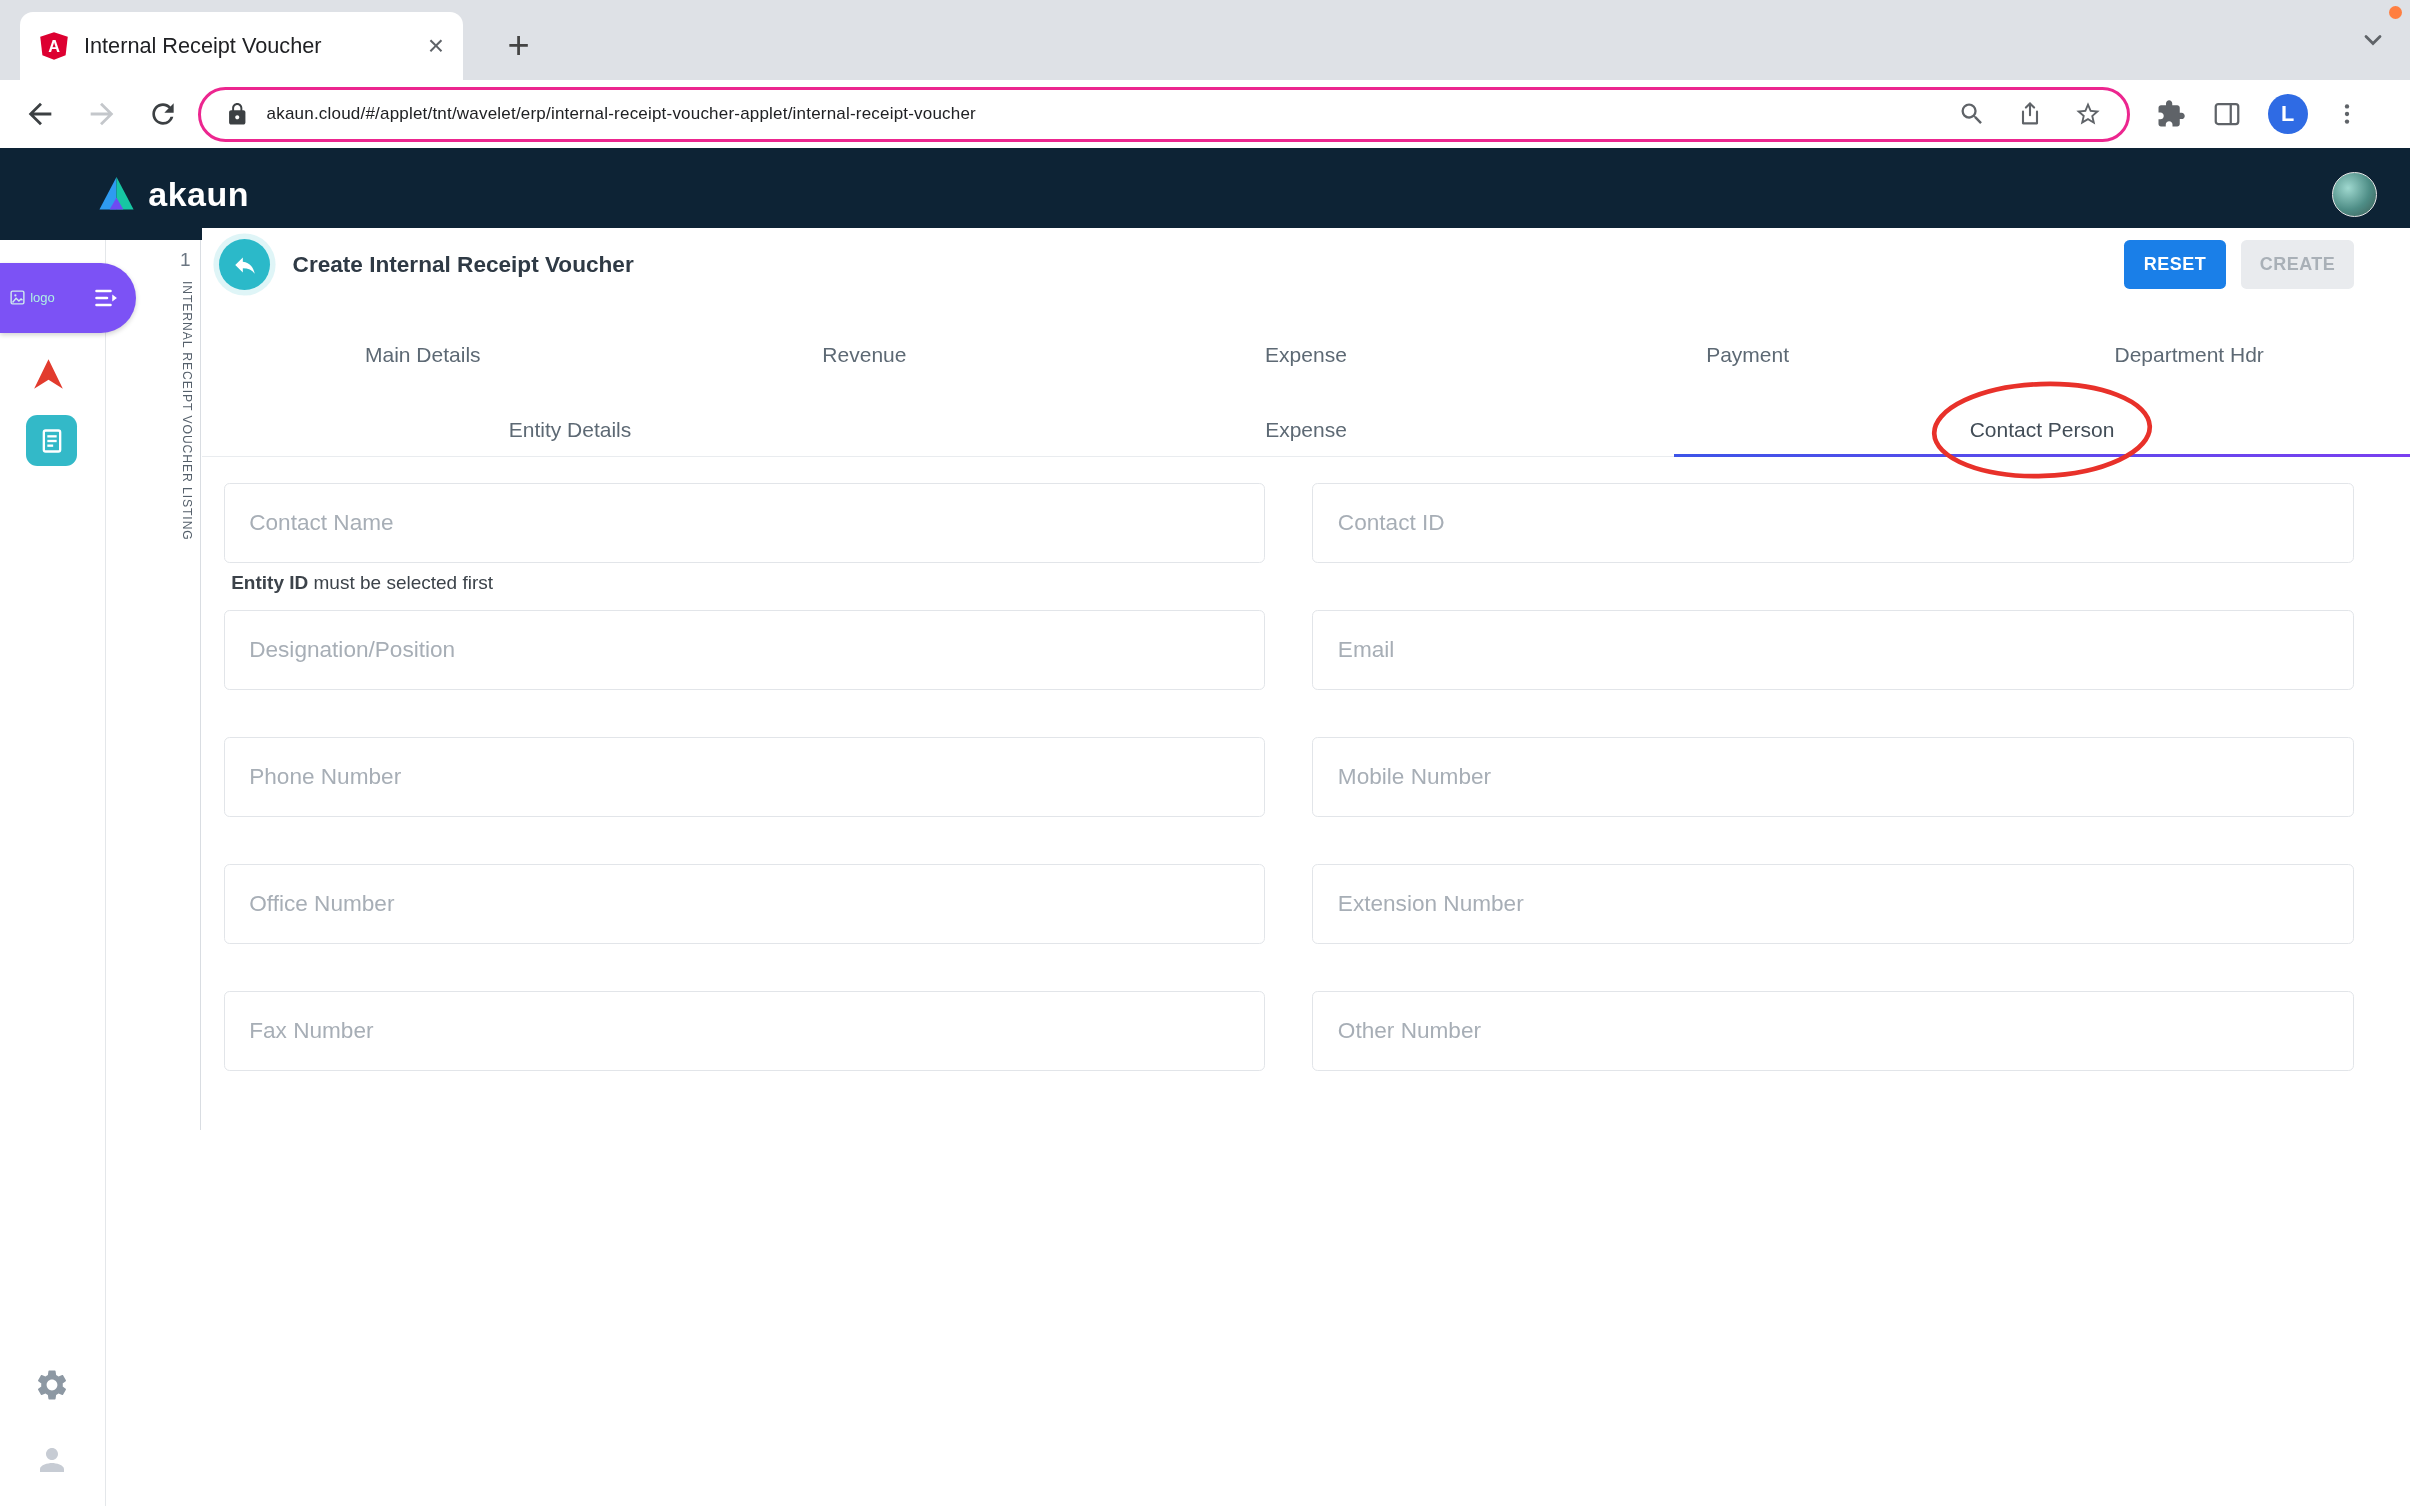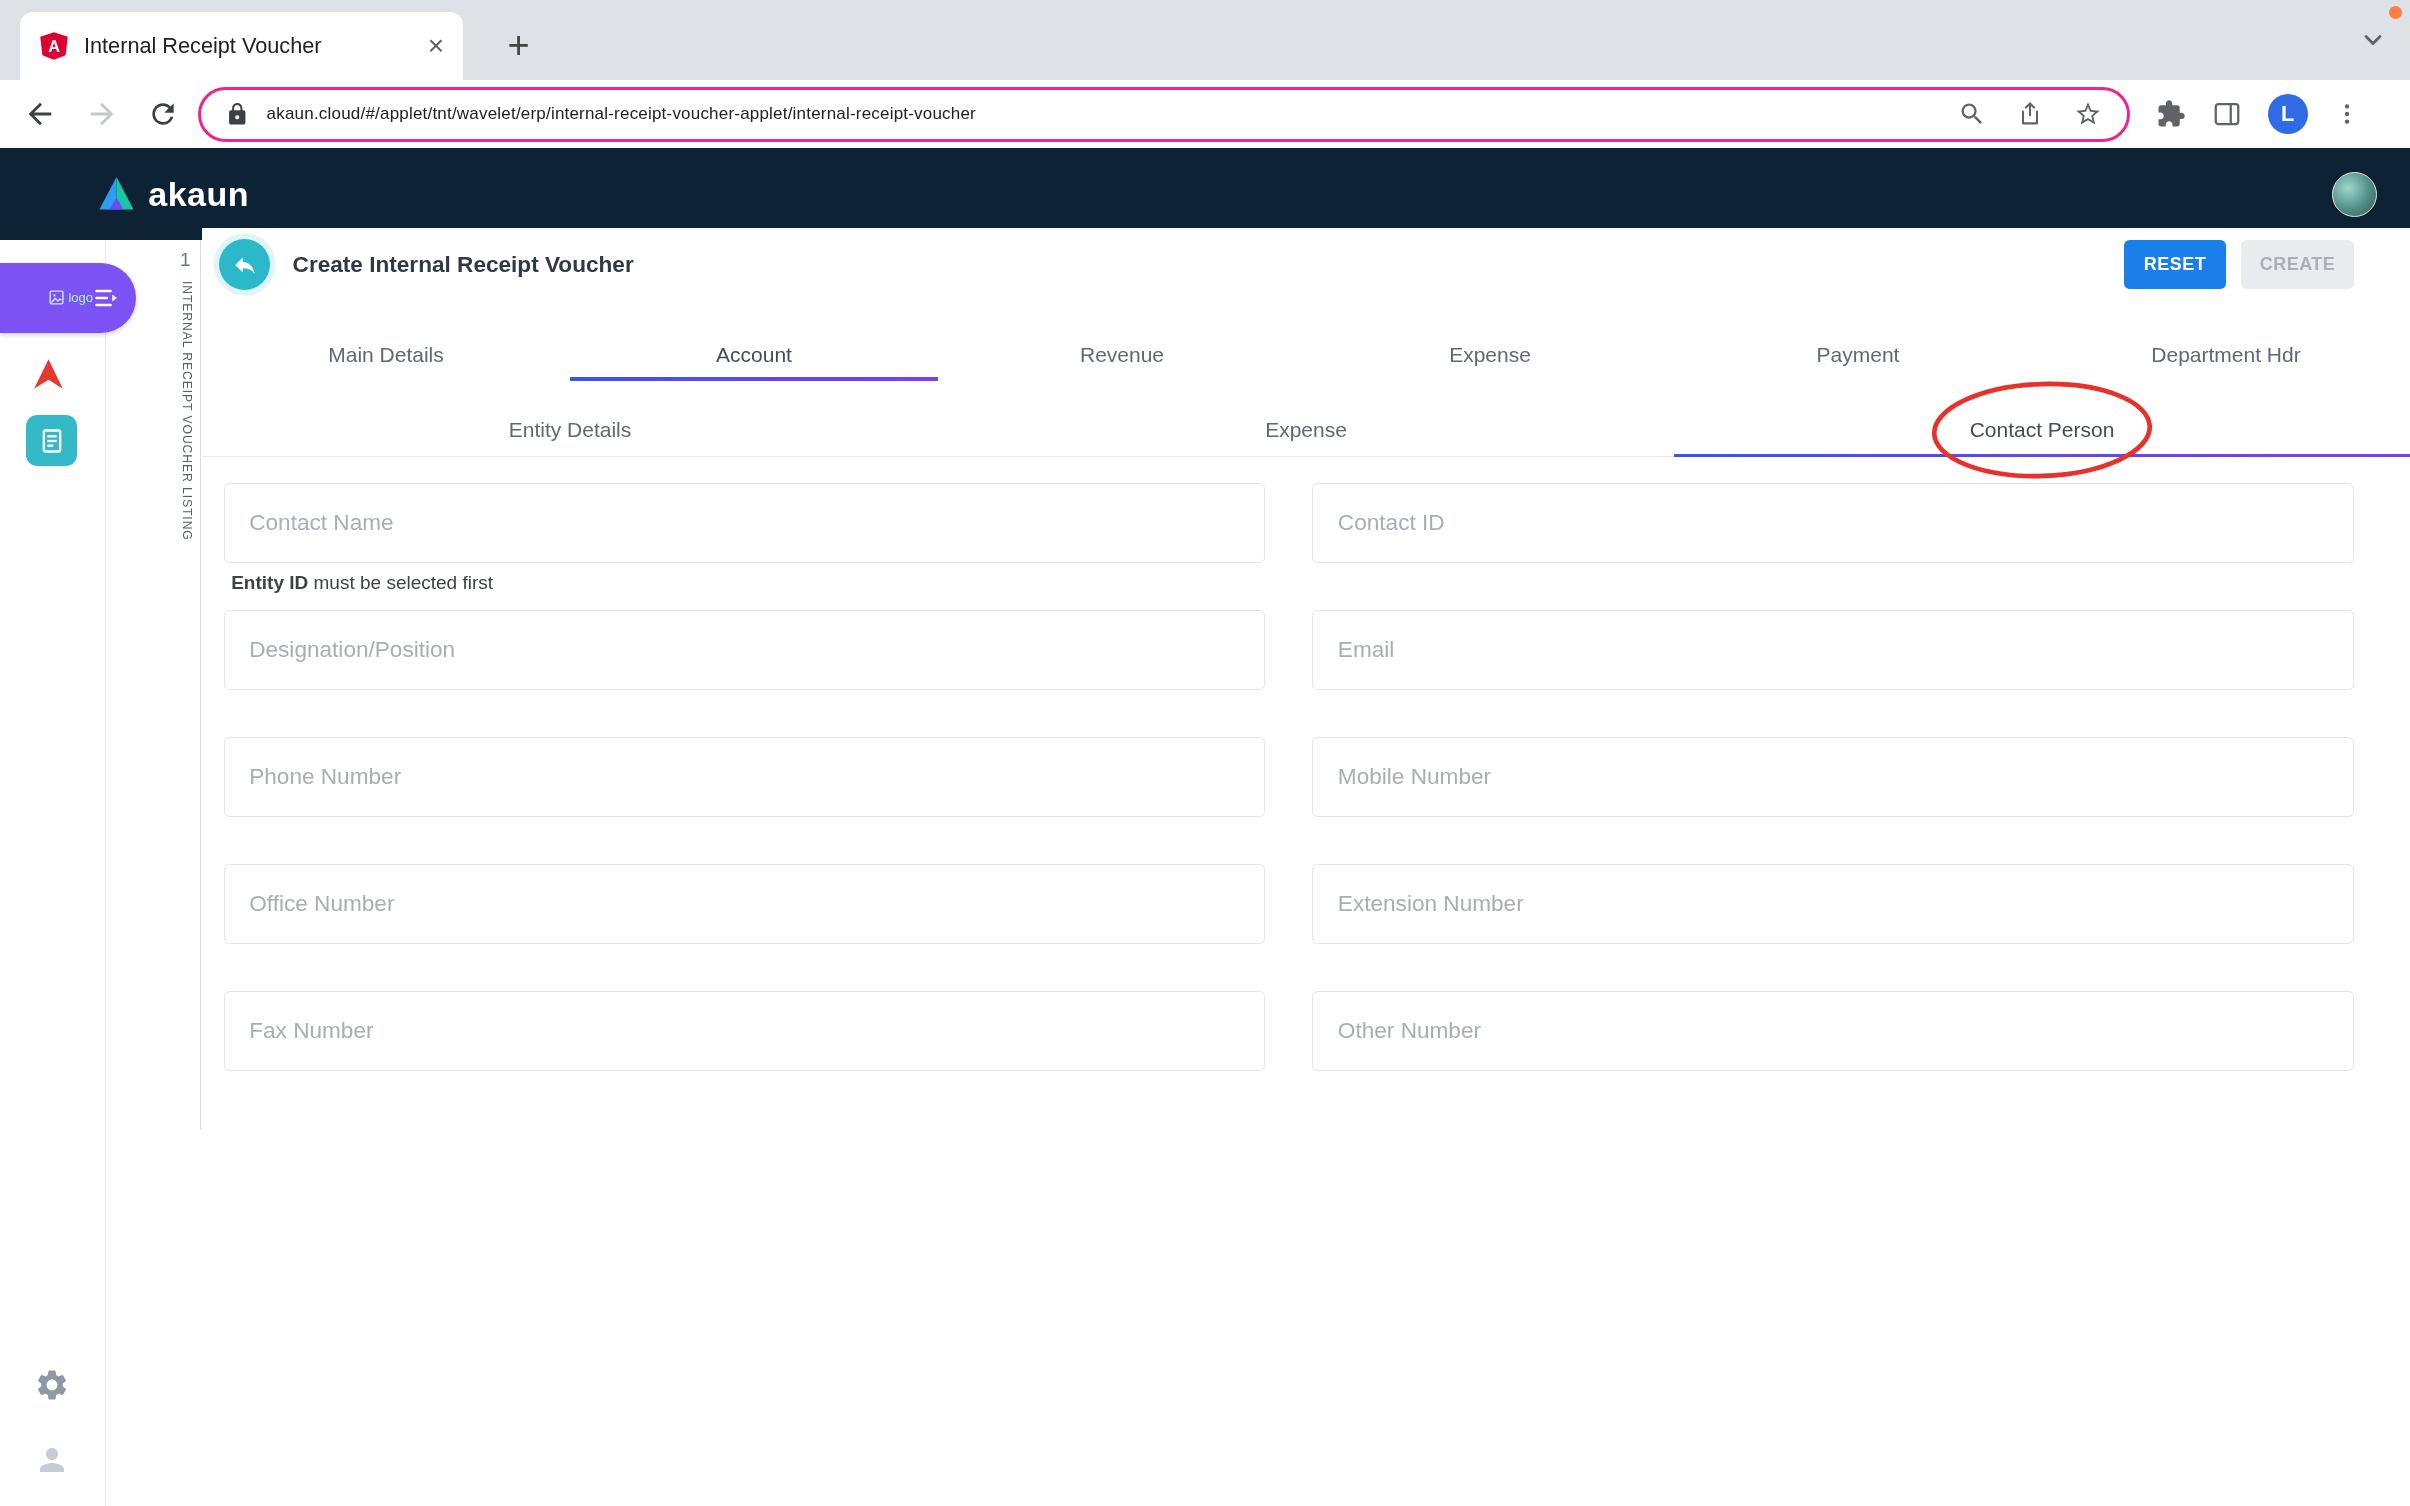--- a/index.html
+++ b/index.html
@@ -39,21 +39,21 @@
   .brand { display:flex; align-items:center; gap:11.3px; }
   .brand-text { color:#fff; font-size:34px; font-weight:bold; letter-spacing:0.5px; }
   .appbar-avatar { margin-left:auto; width:45px; height:45px; border-radius:50%;
     background:radial-gradient(circle at 35% 35%, #9fd8cf, #4e8d86 55%, #3b5a52); border:1.9px solid #e8e8e8; }
 
   
   .sidebar { position:absolute; top:240px; left:0; width:106px; height:1266px; background:#fff;
     border-right:0.9px solid #e4e7ea; }
   .drawer-pill { position:absolute; top:22.6px; left:0; width:136px; height:70px; background:#7c52f5;
     border-radius:0 35px 35px 0; display:flex; align-items:center; padding:0 15px 0 9.4px;
-    justify-content:flex-end; z-index:5; box-shadow:0 1.9px 5.6px rgba(0,0,0,.18); }
+    justify-content:space-between; z-index:5; box-shadow:0 1.9px 5.6px rgba(0,0,0,.18); }
   .broken-logo { display:flex; align-items:center; gap:3.8px; }
   .broken-logo .alt { color:#aef0e4; font-size:13px; }
   .side-red-icon { position:absolute; top:114px; left:28px; width:41px; height:41px; }
   .side-teal-icon { position:absolute; top:175px; left:26px; width:51px; height:51px; border-radius:11.3px;
     background:#33b9c8; display:flex; align-items:center; justify-content:center; }
   .side-gear { position:absolute; top:1127px; left:34px; }
   .side-person { position:absolute; top:1202px; left:34px; }
 
   
   .listing-strip { position:absolute; top:240px; left:106px; width:95px; height:890px;
@@ -265,23 +265,20 @@
     <div class="header-actions">
       <button class="btn-reset">RESET</button>
       <button class="btn-create" disabled="">CREATE</button>
     </div>
   </div>
 
   <div class="main-tabs">
     <div class="mtab">
         <span>Main Details</span>
       </div>
-    <div class="mtab active">
-        <span>Account</span>
-      </div>
     <div class="mtab">
         <span>Revenue</span>
       </div>
     <div class="mtab">
         <span>Expense</span>
       </div>
     <div class="mtab">
         <span>Payment</span>
       </div>
     <div class="mtab">

